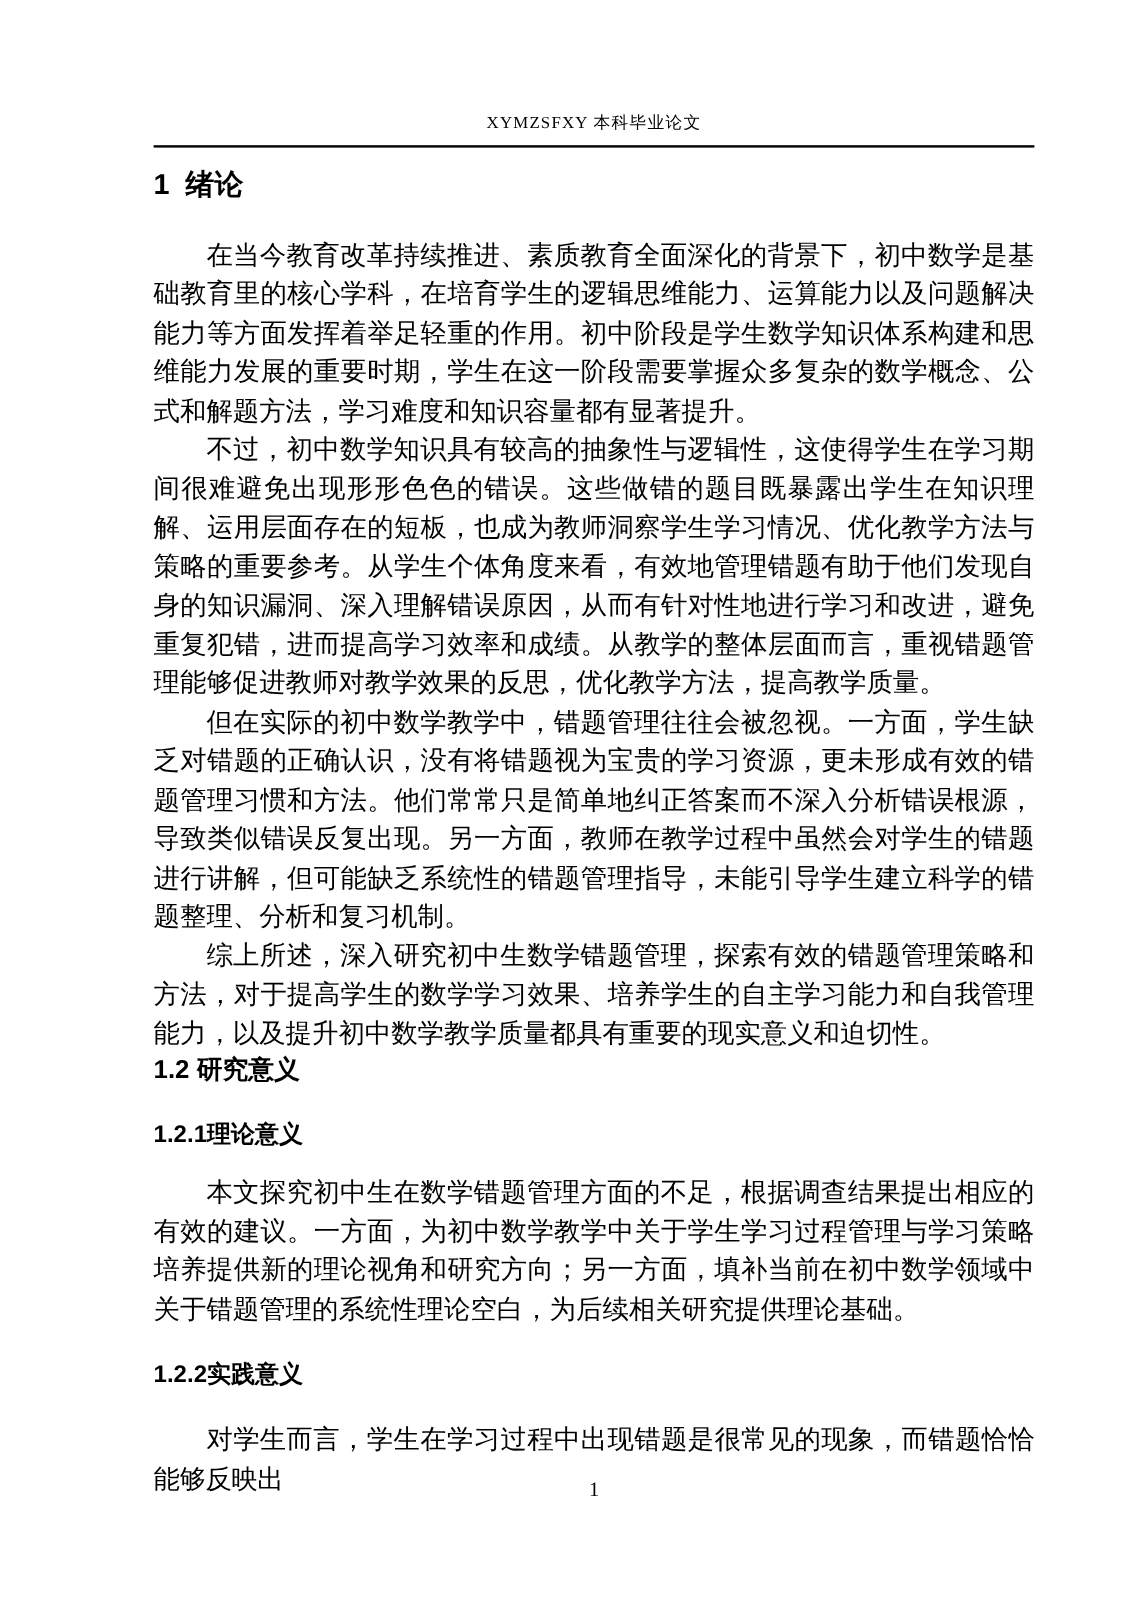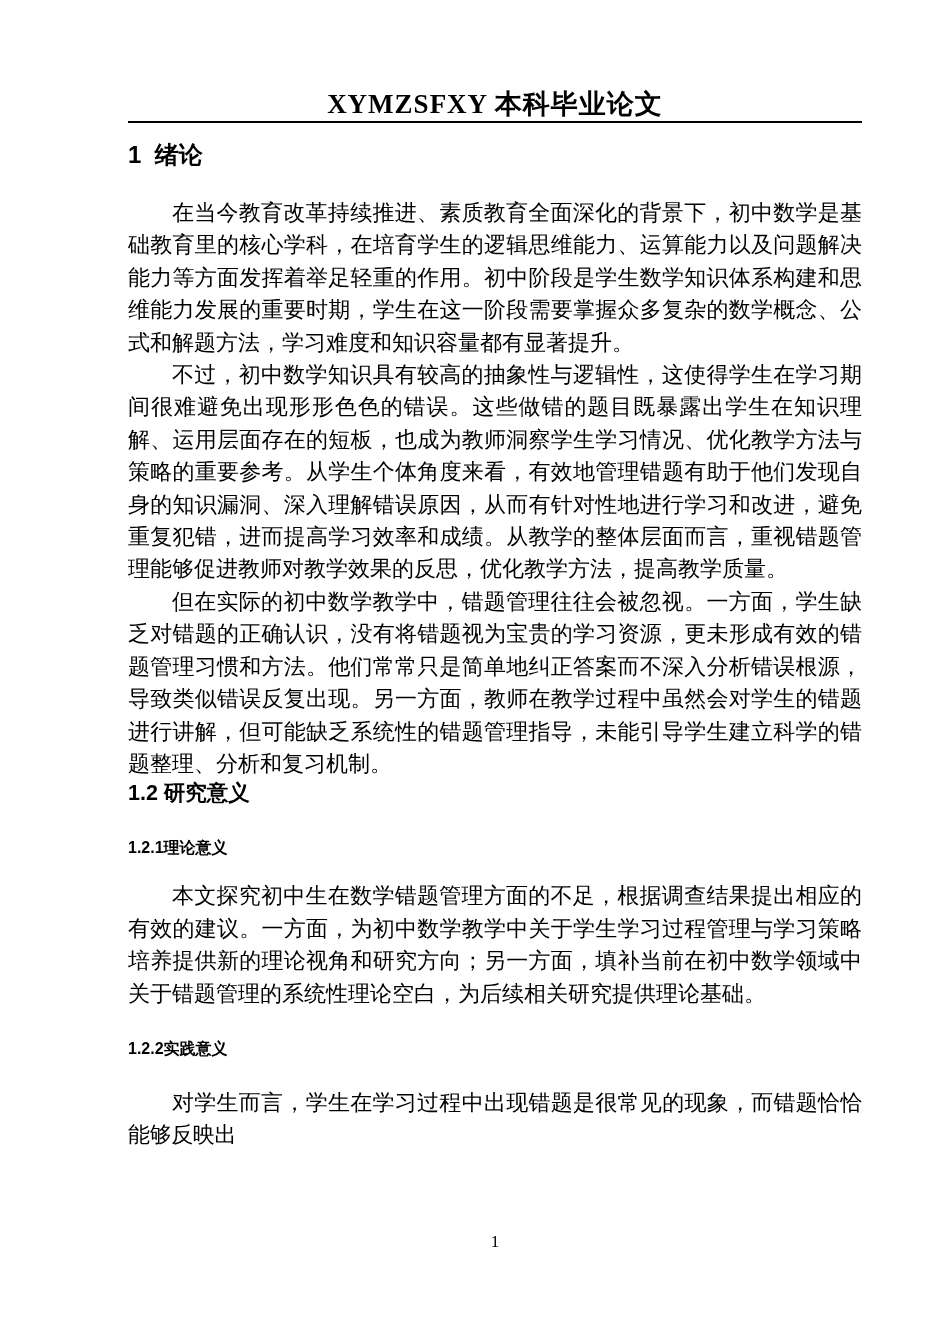--- a/index.html
+++ b/index.html
@@ -19,23 +19,23 @@
     color: #000000;
     overflow: hidden;
   }
   
   .page-header {
     text-align: center;
     border-bottom: 2px solid #000000;
     padding-bottom: 4px;
   }
   .page-header .title {
-    font-size: 27px;
+    font-size: 14px;
     line-height: 26px;
-    font-weight: bold;
+    font-weight: normal;
     letter-spacing: 1px;
     font-family: "Liberation Serif", "DejaVu Serif", serif;
   }
   
   .h-chapter,
   .h-section,
   .h-subsection {
     font-family: "Liberation Sans", "DejaVu Sans", sans-serif;
     font-weight: bold;
     white-space: pre-wrap;
@@ -49,21 +49,21 @@
   .h-section {
     font-size: 21.5px;
     line-height: 27px;
   }
   .h-section.first {
     margin-top: 12px;
   }
   .h-section.second {
   }
   .h-subsection {
-    font-size: 16px;
+    font-size: 20px;
     line-height: 26px;
   }
   .h-sub-1 { margin-top: 28px; }
   .h-sub-2 { margin-top: 26px; }
   
   .para {
     font-size: 22px;
     line-height: 32.4px;
     text-align: justify;
     text-indent: 2em;
@@ -101,20 +101,21 @@
 
   <div>
 
     <div class="h-chapter">1  绪论</div>
 
 
     <div class="para-group">
       <p class="para">在当今教育改革持续推进、素质教育全面深化的背景下，初中数学是基础教育里的核心学科，在培育学生的逻辑思维能力、运算能力以及问题解决能力等方面发挥着举足轻重的作用。初中阶段是学生数学知识体系构建和思维能力发展的重要时期，学生在这一阶段需要掌握众多复杂的数学概念、公式和解题方法，学习难度和知识容量都有显著提升。</p>
       <p class="para">不过，初中数学知识具有较高的抽象性与逻辑性，这使得学生在学习期间很难避免出现形形色色的错误。这些做错的题目既暴露出学生在知识理解、运用层面存在的短板，也成为教师洞察学生学习情况、优化教学方法与策略的重要参考。从学生个体角度来看，有效地管理错题有助于他们发现自身的知识漏洞、深入理解错误原因，从而有针对性地进行学习和改进，避免重复犯错，进而提高学习效率和成绩。从教学的整体层面而言，重视错题管理能够促进教师对教学效果的反思，优化教学方法，提高教学质量。</p>
       <p class="para">但在实际的初中数学教学中，错题管理往往会被忽视。一方面，学生缺乏对错题的正确认识，没有将错题视为宝贵的学习资源，更未形成有效的错题管理习惯和方法。他们常常只是简单地纠正答案而不深入分析错误根源，导致类似错误反复出现。另一方面，教师在教学过程中虽然会对学生的错题进行讲解，但可能缺乏系统性的错题管理指导，未能引导学生建立科学的错题整理、分析和复习机制。</p>
+      <p class="para">综上所述，深入研究初中生数学错题管理，探索有效的错题管理策略和方法，对于提高学生的数学学习效果、培养学生的自主学习能力和自我管理能力，以及提升初中数学教学质量都具有重要的现实意义和迫切性。</p>
     </div>
 
     <div class="h-section second">1.2 研究意义</div>
 
     <div class="h-subsection h-sub-1">1.2.1理论意义</div>
 
     <p class="para para-after-head-1">本文探究初中生在数学错题管理方面的不足，根据调查结果提出相应的有效的建议。一方面，为初中数学教学中关于学生学习过程管理与学习策略培养提供新的理论视角和研究方向；另一方面，填补当前在初中数学领域中关于错题管理的系统性理论空白，为后续相关研究提供理论基础。</p>
 
     <div class="h-subsection h-sub-2">1.2.2实践意义</div>
 

